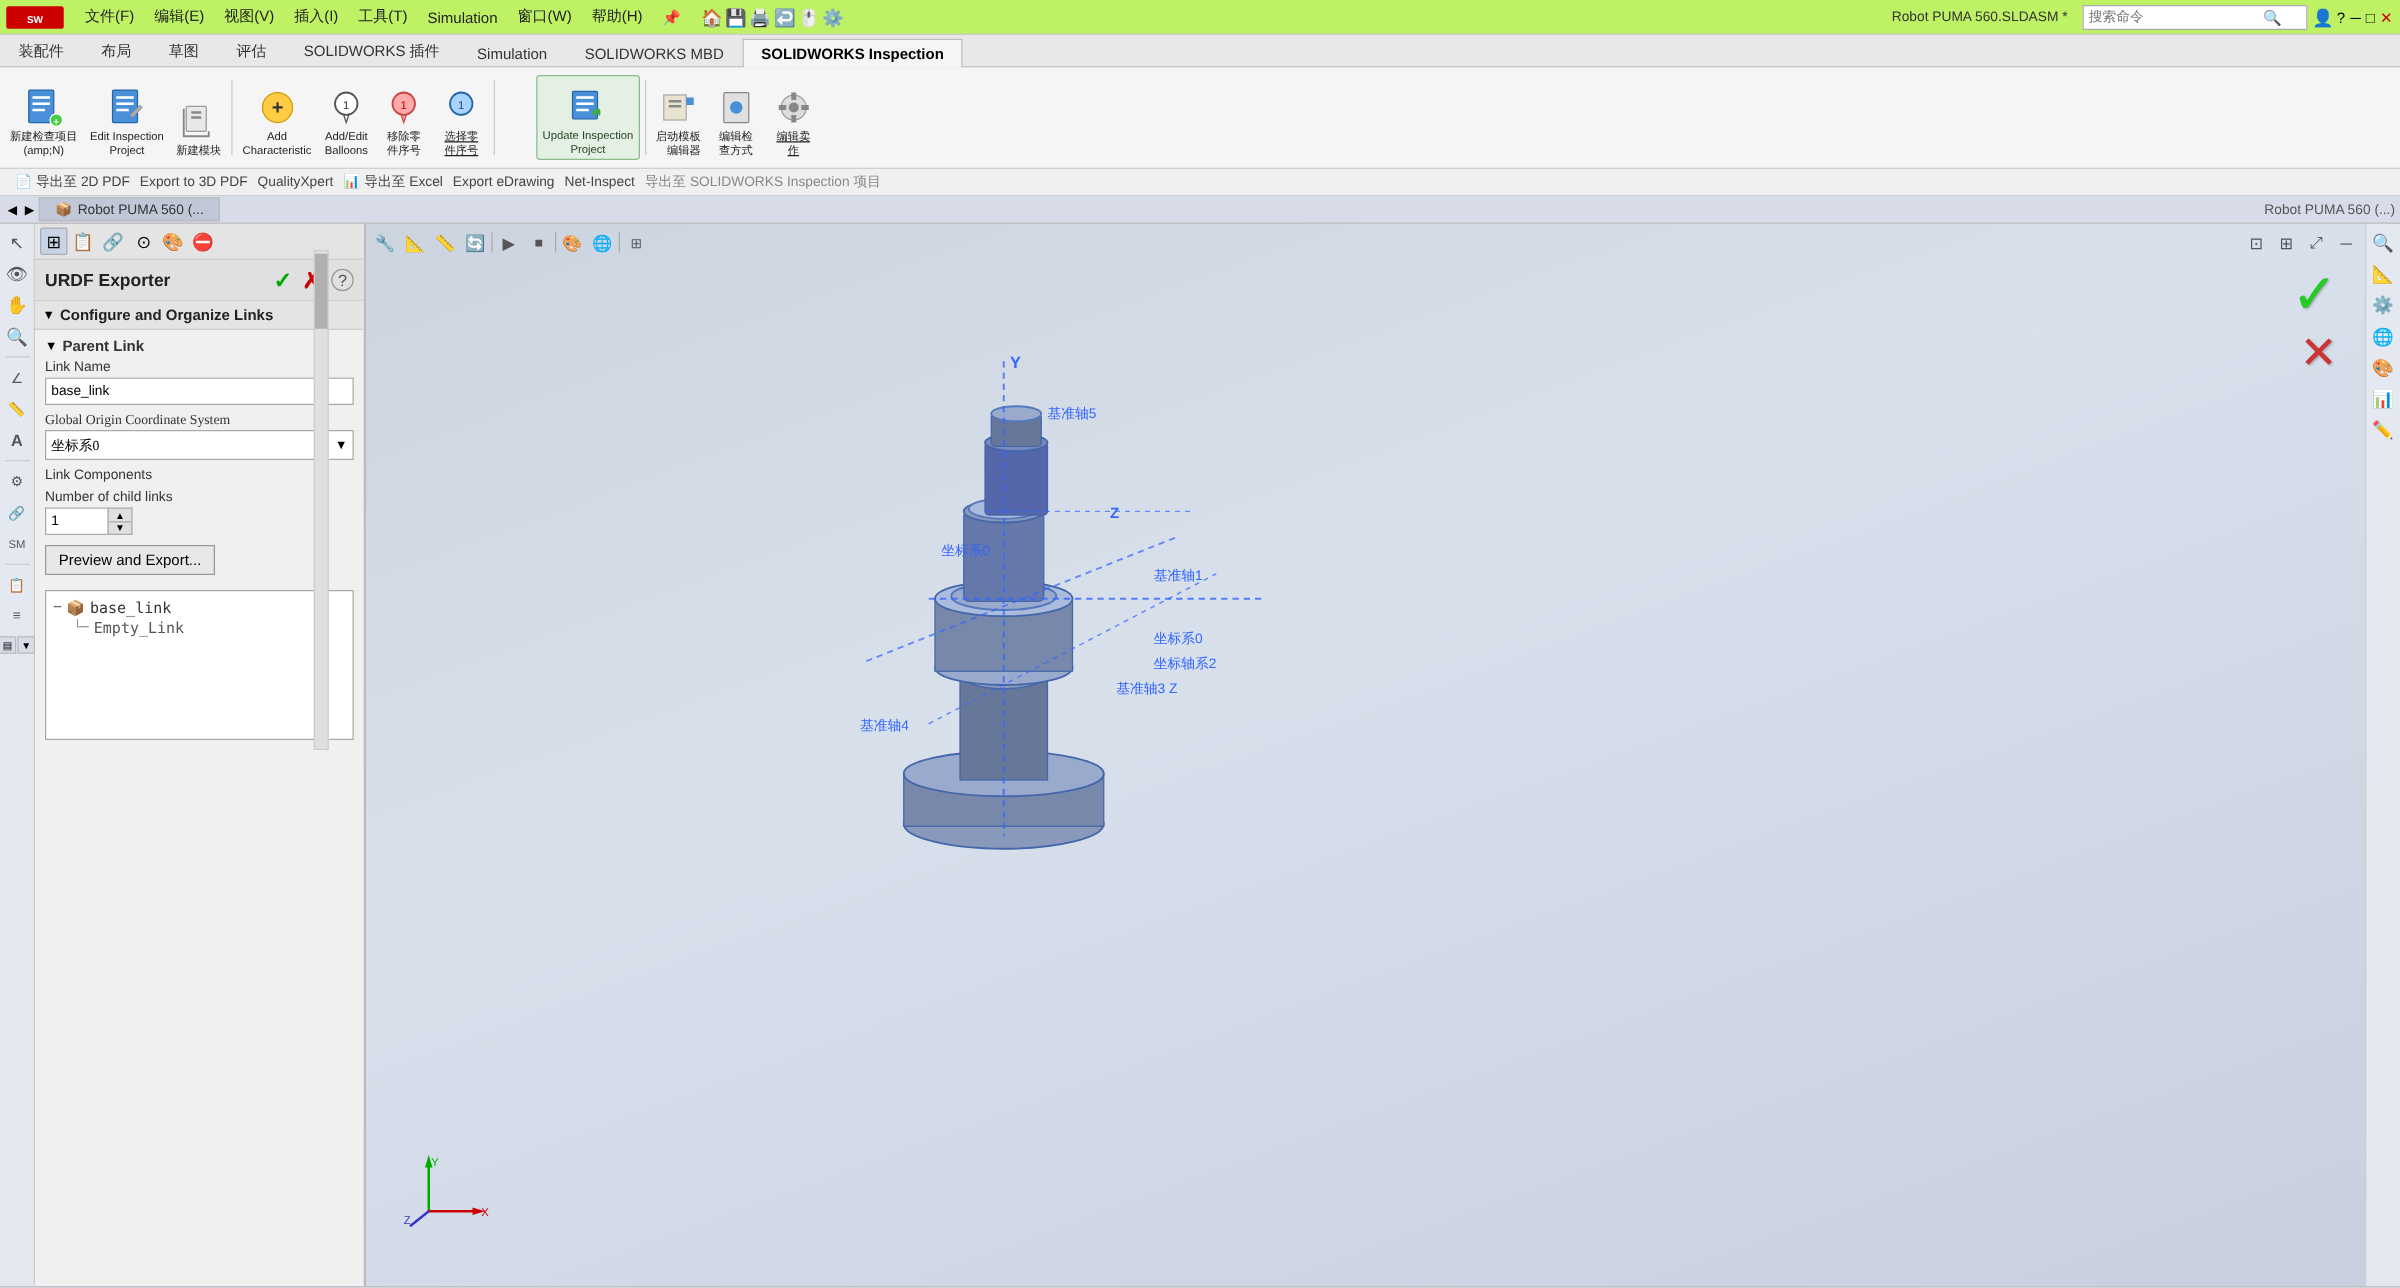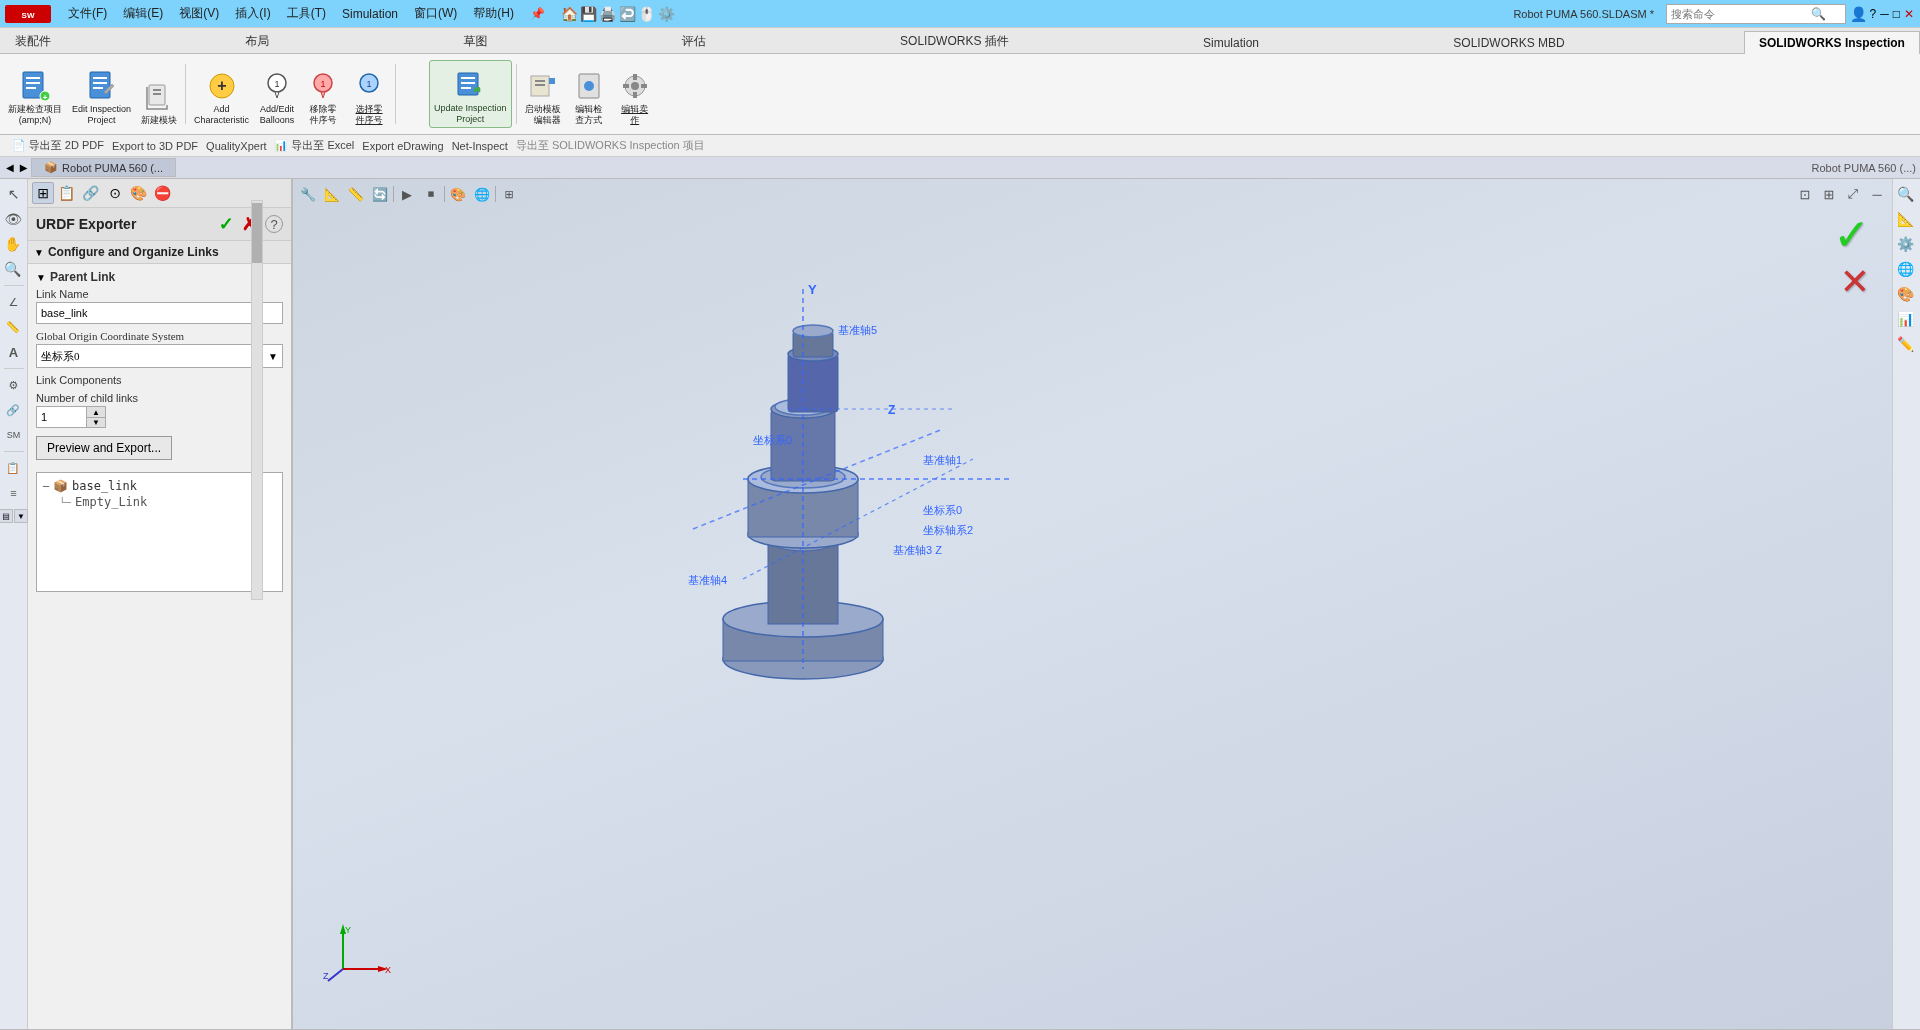--- a/index.html
+++ b/index.html
@@ -1,21 +1,21 @@
 <!DOCTYPE html>
 <html><head>
   <meta charset="utf-8">
   <style>
     * { margin: 0; padding: 0; box-sizing: border-box; }
     body { width: 1920px; height: 1030px; overflow: hidden; font-family: 'Segoe UI', Arial, sans-serif; font-size: 12px; background: #d0d8e4; user-select: none; }
     .menu-item { padding: 2px 8px; font-size: 12px; cursor: pointer; color: #222; white-space: nowrap; }
 
     
     #ribbon { background: #f5f5f5; border-bottom: 1px solid #bbb; }
-    #ribbon-tabs { display: flex; align-items: flex-end; height: 28px; background: #e8e8e8; border-bottom: 1px solid #bbb; justify-content: space-between; }
+    #ribbon-tabs { display: flex; align-items: flex-end; height: 28px; background: #e8e8e8; border-bottom: 1px solid #bbb; }
     .ribbon-tab { padding: 4px 14px; font-size: 12px; cursor: pointer; border: 1px solid transparent; border-bottom: none; margin-bottom: -1px; color: #333; }
     .ribbon-tab.active { background: #f5f5f5; border-color: #bbb; border-bottom-color: #f5f5f5; font-weight: bold; color: #000; }
     #ribbon-content { display: flex; align-items: center; height: 80px; padding: 4px 8px; gap: 4px; }
     .ribbon-btn { display: flex; flex-direction: column; align-items: center; justify-content: flex-end; cursor: pointer; padding: 2px 4px; border-radius: 3px; min-width: 44px; height: 60px; font-size: 10px; text-align: center; color: #222; }
     .ribbon-btn .icon { width: 32px; height: 32px; display: flex; align-items: center; justify-content: center; margin-bottom: 2px; }
     .update-btn { background: #e8f4e8; border: 1px solid #88aa88; }
 
     
     #export-bar { display: flex; align-items: center; height: 24px; background: #f0f0f0; border-bottom: 1px solid #ccc; padding: 0 8px; gap: 16px; font-size: 11px; color: #444; }
     .export-item { display: flex; align-items: center; gap: 3px; cursor: pointer; padding: 2px 4px; }
@@ -40,21 +40,21 @@
 
     
     #bottom-bar { height: 28px; background: #e0e4ec; border-top: 1px solid #bbb; display: flex; align-items: center; padding: 0 8px; gap: 8px; font-size: 11px; color: #333; }
 
     
     #robot-svg { position: absolute; top: 120px; left: 350px; }
   </style>
 </head>
 <body>
 
-<div id="top-menu-bar" style="display:flex;align-items:center;background:#7dd3fc;border-bottom:1px solid #ccc;height:28px;padding:0 4px;gap:0;">
+<div id="top-menu-bar" style="display:flex;align-items:center;background:#bef264;border-bottom:1px solid #ccc;height:28px;padding:0 4px;gap:0;">
   <div style="display:flex;align-items:center;margin-right:8px;">
     <svg width="48" height="22" viewBox="0 0 48 22">
       <rect x="1" y="2" width="46" height="18" rx="2" fill="#cc0000"></rect>
       <text x="24" y="15" text-anchor="middle" fill="white" font-size="8" font-weight="bold" font-family="Arial">SW</text>
     </svg>
   </div>
   <span class="menu-item">文件(F)</span>
   <span class="menu-item">编辑(E)</span>
   <span class="menu-item">视图(V)</span>
   <span class="menu-item">插入(I)</span>

